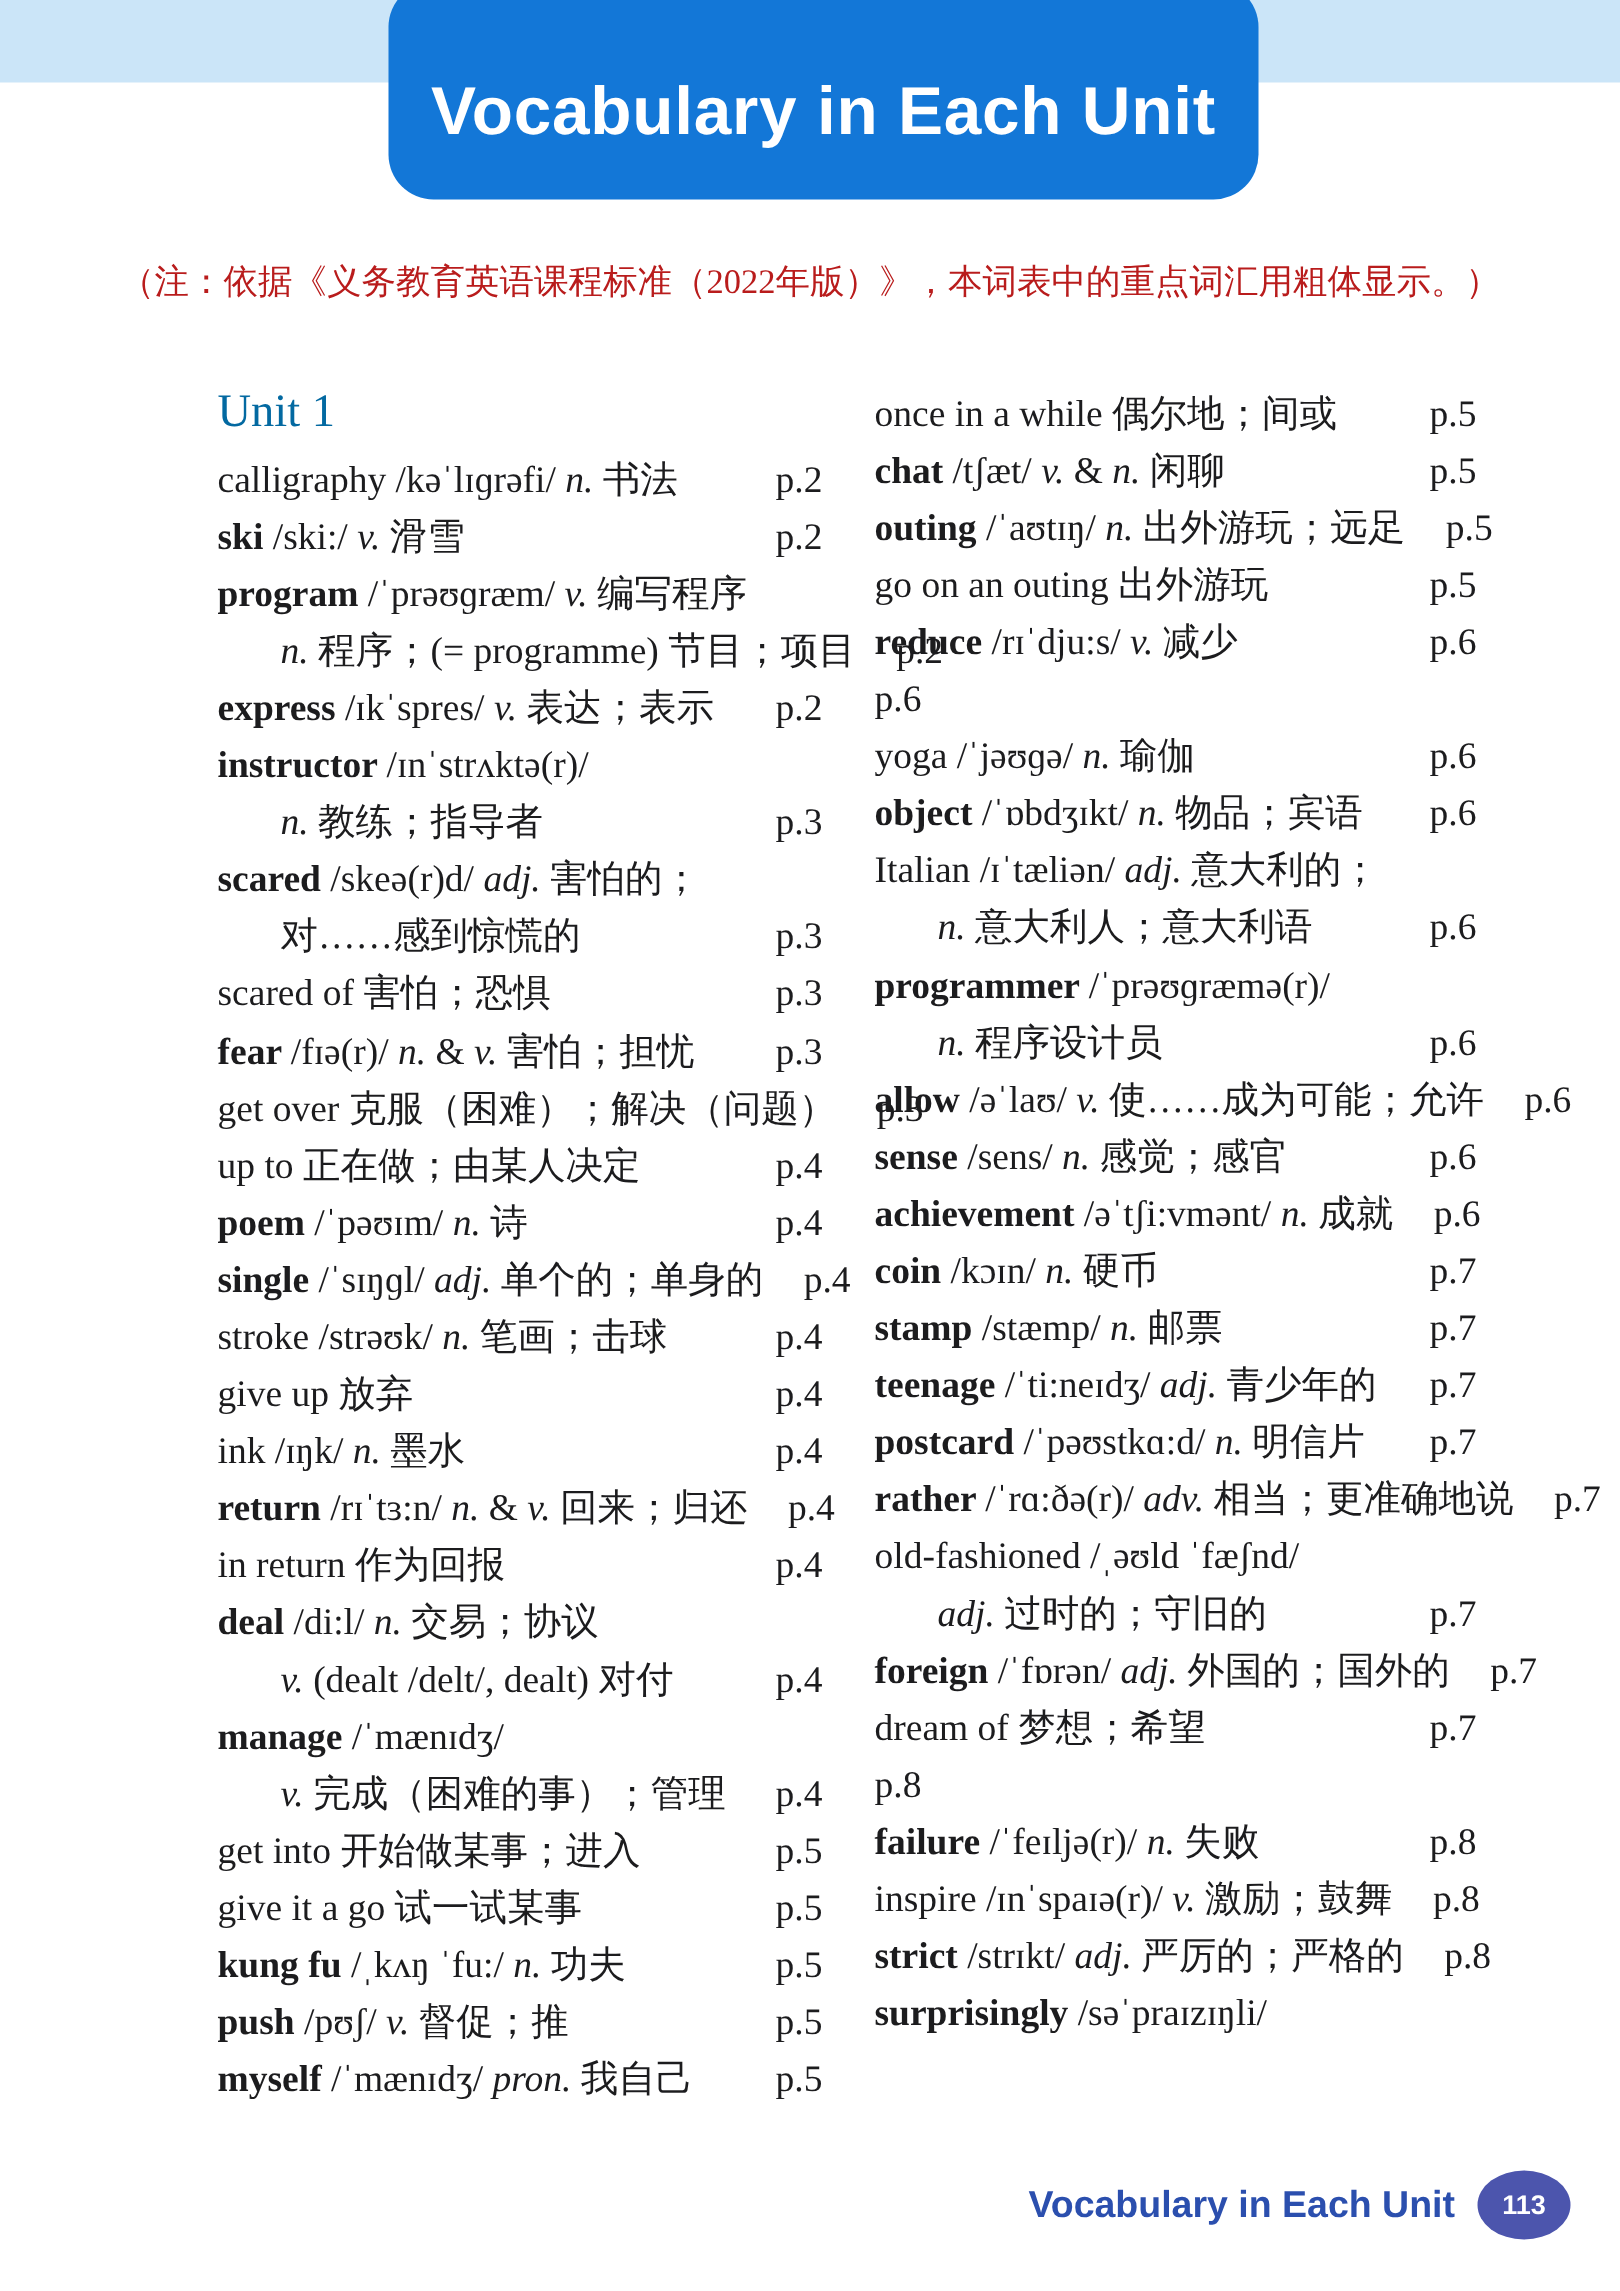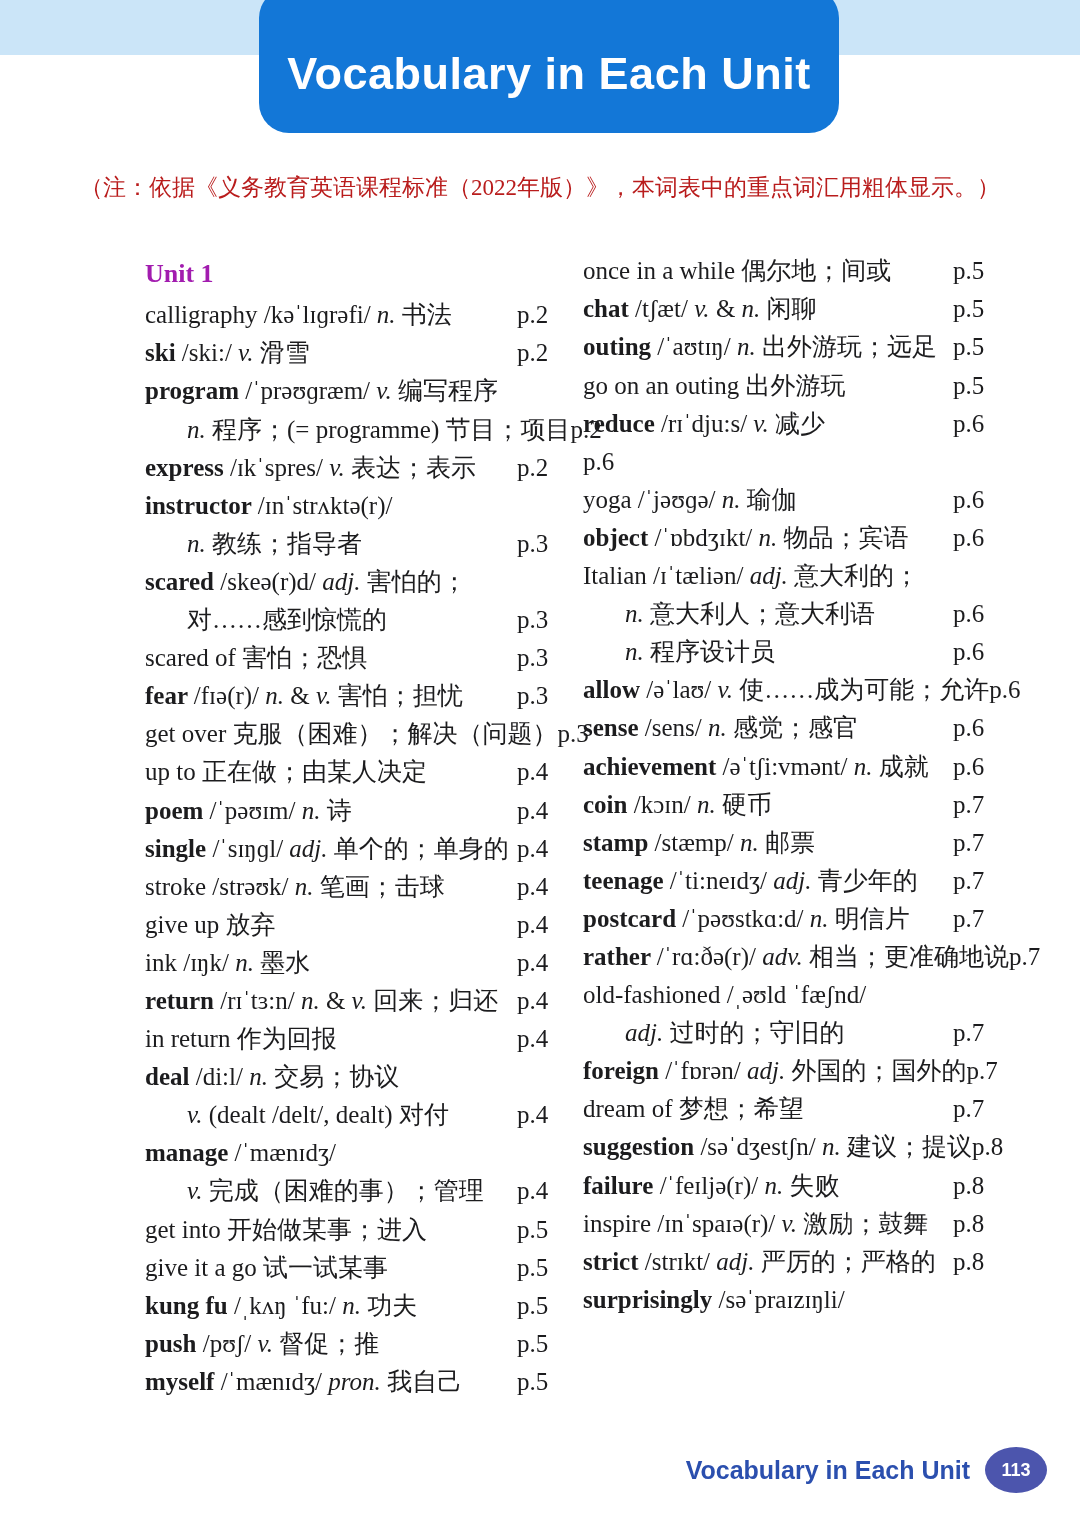--- a/index.html
+++ b/index.html
@@ -39,30 +39,31 @@
     font-size:23px;
     color:#b91c1c;
     white-space:nowrap;
   }
   .vocab-col { position:absolute; top:252px; }
   .col-left  { left:145px; width:410px; }
   .col-right { left:583px; width:408px; }
   .unit-heading {
     height:44px;
     display:flex; align-items:center;
-    font-weight:700;
-    font-size:26px;
-    color:#a21caf;
+    font-weight:400;
+    font-size:31px;
+    color:#0369a1;
   }
   .vline {
     display:flex;
-    align-items:center;
+    align-items:flex-end;
     height:38.1px;
     font-size:25px;
     line-height:1.1;
+    gap:27px;
   }
   .vline .head { flex:1 1 auto; white-space:pre; }
   .vline.indent .head { padding-left:42px; }
   .vline .page { flex:0 0 38px; white-space:pre; text-align:left; }
   .seg-b { font-weight:700; }
   .seg-i { font-style:italic; }
   .footer {
     position:absolute; top:1447px; right:33px;
     display:flex; align-items:center; gap:15px;
   }
@@ -251,20 +252,24 @@
         <span class="page">p.6</span>
       </div>
       <div class="vline">
         <span class="head"><span class="seg-r">Italian /ɪˈtæliən/ </span><span class="seg-i">adj. </span><span class="seg-r">意大利的；</span></span>
         <span class="page"></span>
       </div>
       <div class="vline indent">
         <span class="head"><span class="seg-i">n. </span><span class="seg-r">意大利人；意大利语</span></span>
         <span class="page">p.6</span>
       </div>
+      <div class="vline">
+        <span class="head"><span class="seg-b">programmer </span><span class="seg-r">/ˈprəʊɡræmə(r)/</span></span>
+        <span class="page"></span>
+      </div>
       <div class="vline indent">
         <span class="head"><span class="seg-i">n. </span><span class="seg-r">程序设计员</span></span>
         <span class="page">p.6</span>
       </div>
       <div class="vline">
         <span class="head"><span class="seg-b">allow </span><span class="seg-r">/əˈlaʊ/ </span><span class="seg-i">v. </span><span class="seg-r">使……成为可能；允许</span></span>
         <span class="page">p.6</span>
       </div>
       <div class="vline">
         <span class="head"><span class="seg-b">sense </span><span class="seg-r">/sens/ </span><span class="seg-i">n. </span><span class="seg-r">感觉；感官</span></span>
@@ -304,21 +309,20 @@
       </div>
       <div class="vline">
         <span class="head"><span class="seg-b">foreign </span><span class="seg-r">/ˈfɒrən/ </span><span class="seg-i">adj. </span><span class="seg-r">外国的；国外的</span></span>
         <span class="page">p.7</span>
       </div>
       <div class="vline">
         <span class="head"><span class="seg-r">dream of 梦想；希望</span></span>
         <span class="page">p.7</span>
       </div>
       <div class="vline">
-        <span class="head"><span class="seg-b">suggestion </span><span class="seg-r">/səˈdʒestʃn/ </span><span class="seg-i">n. </span><span class="seg-r">建议；提议</span></span>
         <span class="page">p.8</span>
       </div>
       <div class="vline">
         <span class="head"><span class="seg-b">failure </span><span class="seg-r">/ˈfeɪljə(r)/ </span><span class="seg-i">n. </span><span class="seg-r">失败</span></span>
         <span class="page">p.8</span>
       </div>
       <div class="vline">
         <span class="head"><span class="seg-r">inspire /ɪnˈspaɪə(r)/ </span><span class="seg-i">v. </span><span class="seg-r">激励；鼓舞</span></span>
         <span class="page">p.8</span>
       </div>

